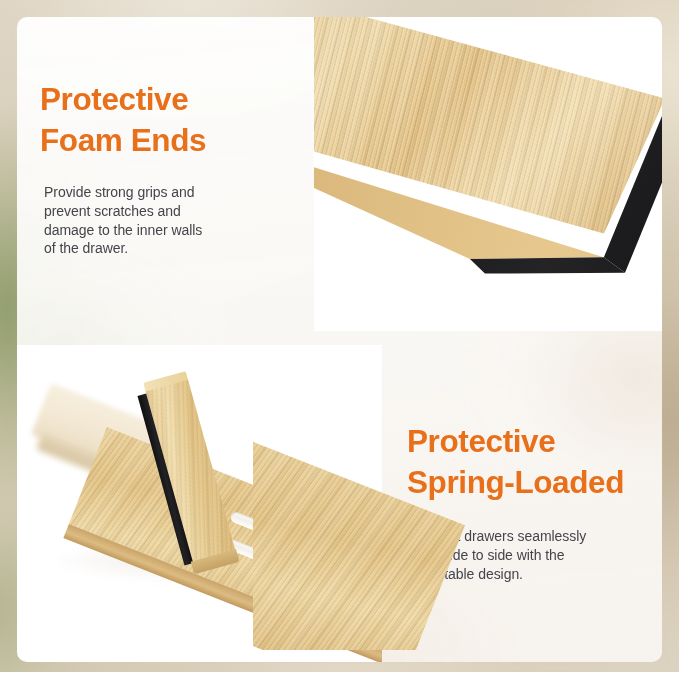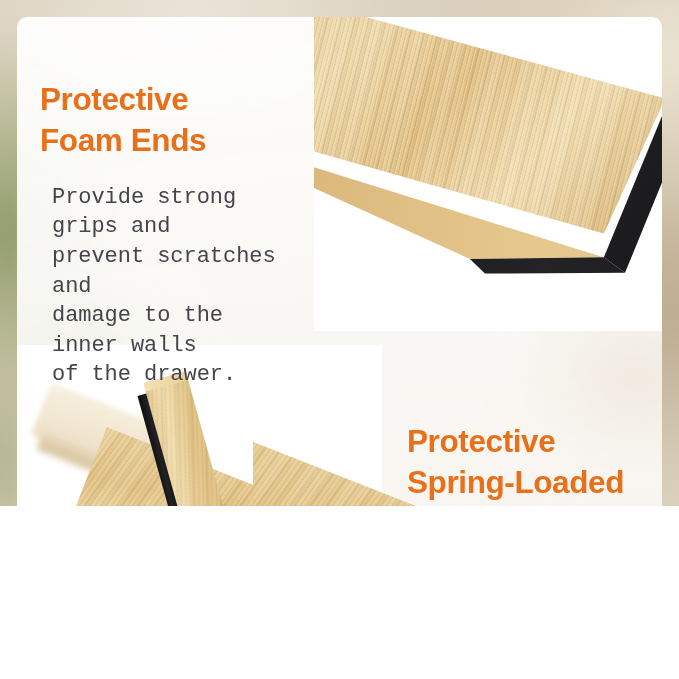--- a/index.html
+++ b/index.html
@@ -7,21 +7,21 @@
     padding: 0;
     background: #ffffff;
   }
   body {
     font-family: "Liberation Sans", sans-serif;
   }
 
   .poster {
     position: relative;
     width: 679px;
-    height: 506px;
+    height: 672px;
     overflow: hidden;
     background: #d8cdb9;
   }
 
   
   .bg-photo {
     position: absolute;
     inset: 0;
     background:
       radial-gradient(ellipse 150px 240px at 4% 46%, rgba(124,142,86,0.85) 0%, rgba(150,162,110,0.45) 45%, rgba(200,196,170,0) 78%),
@@ -67,26 +67,25 @@
     color: #e8701a;
     font-size: 31.5px;
     font-weight: bold;
     line-height: 1.30;
     letter-spacing: -0.4px;
     margin: 0;
     white-space: pre-line;
   }
   .body-copy {
     color: #45444b;
-    font-size: 22px;
+    font-size: 14px;
     line-height: 1.345;
     letter-spacing: -0.05px;
-    margin: 22px 0 0 12px;
+    margin: 22px 0 0 4px;
     white-space: pre-line;
-    font-family: Liberation Mono, monospace;
   }
   .tb-botright .body-copy { margin-top: 24px; }
 
   
   .photo-panel {
     position: absolute;
     background: #ffffff;
     overflow: hidden;
   }
   .panel-top {

